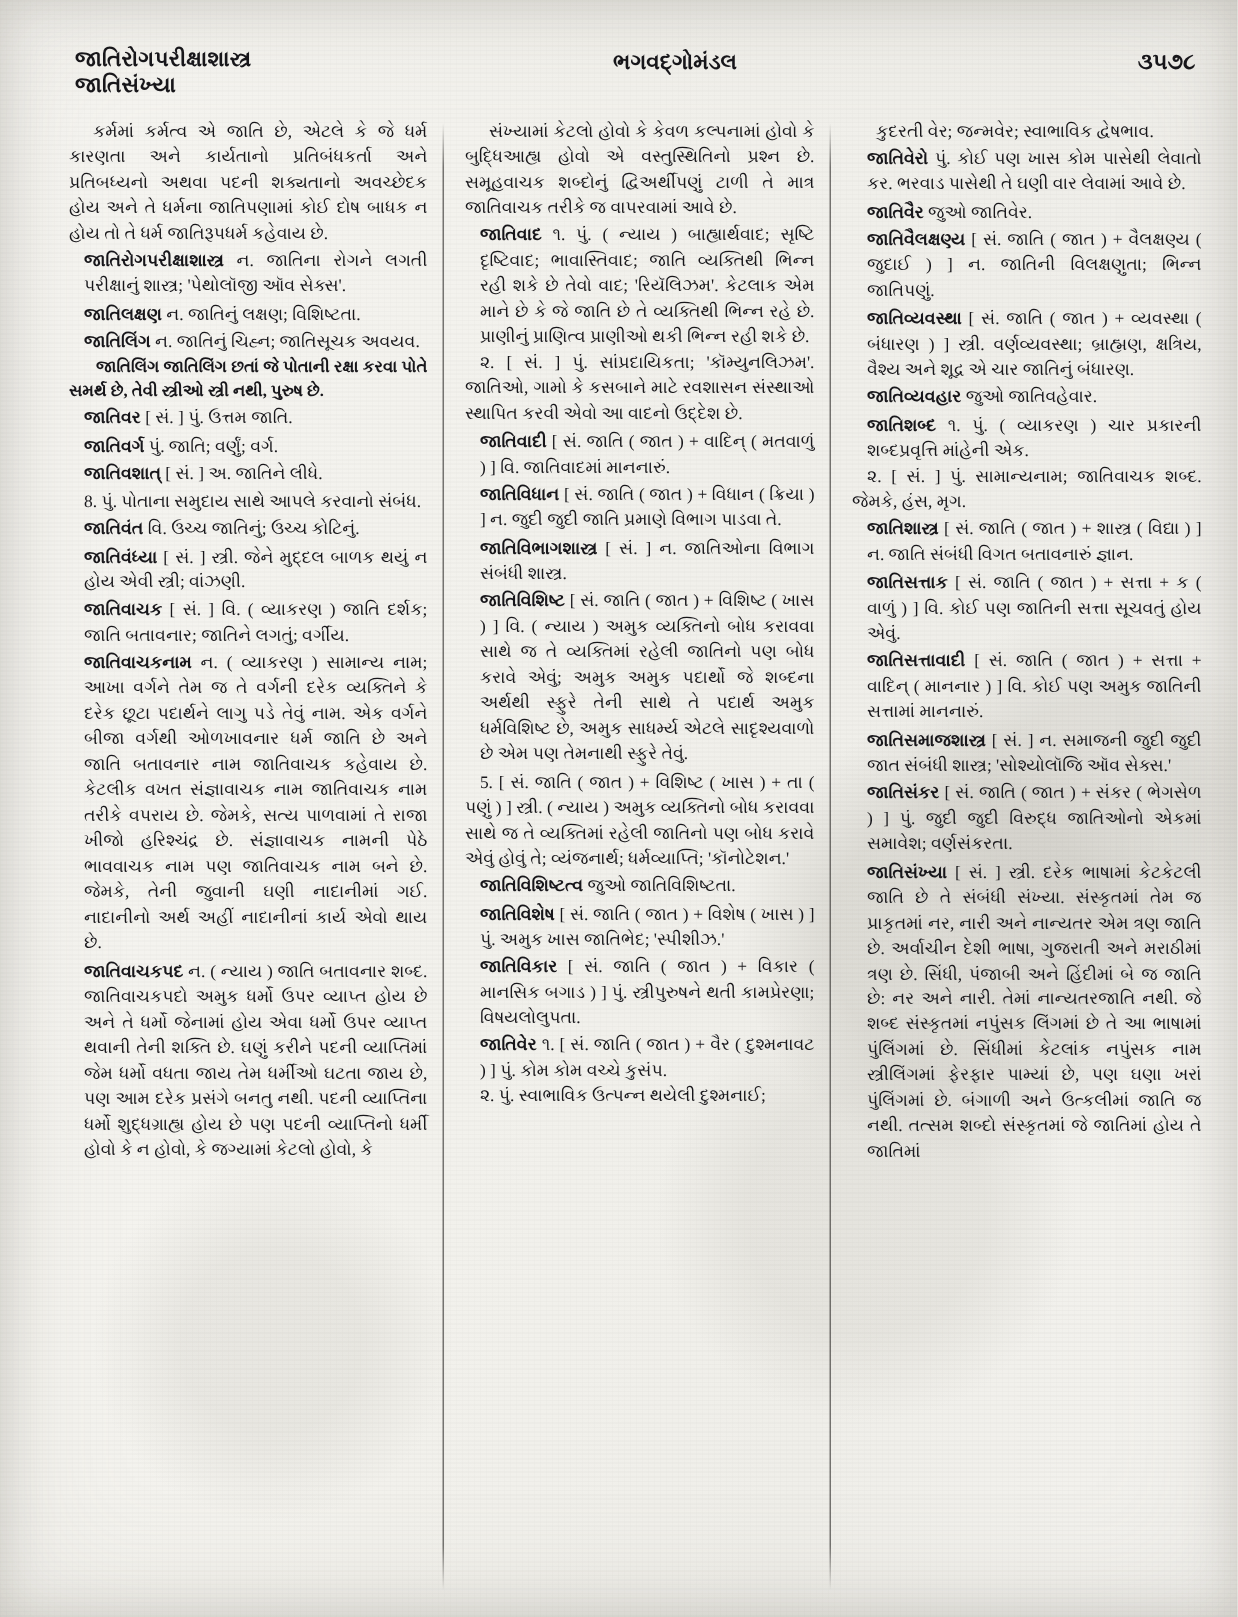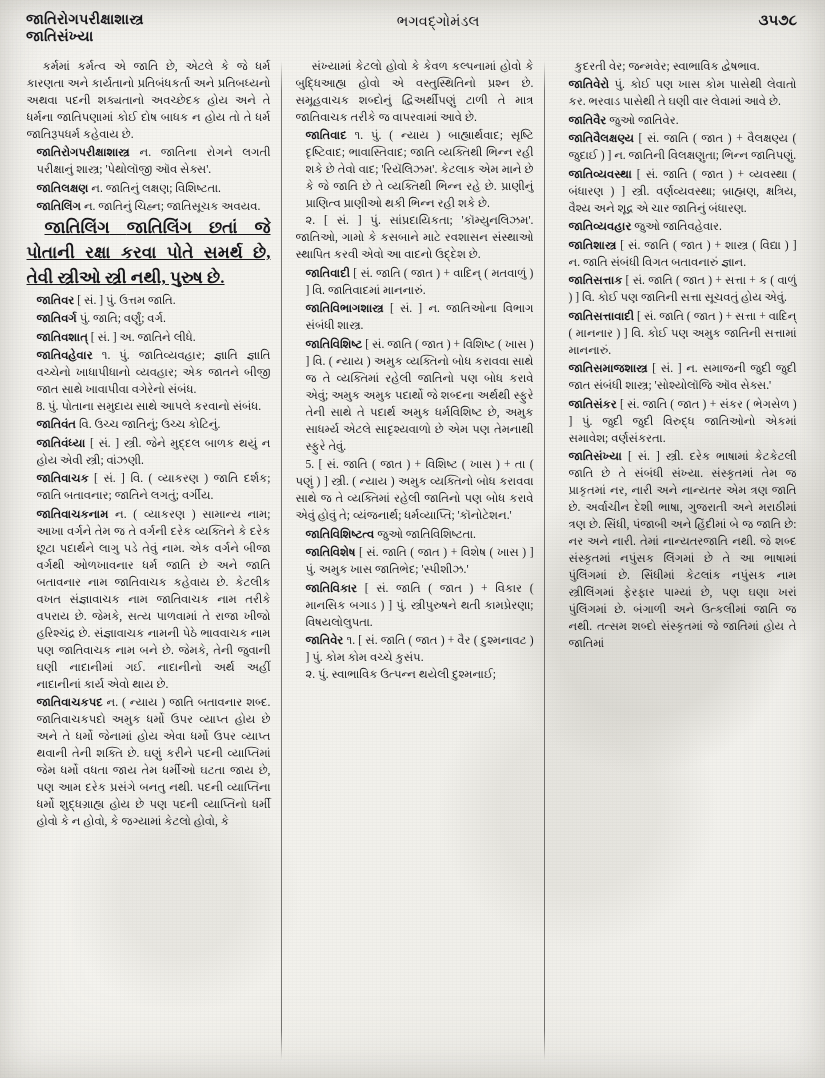--- a/index.html
+++ b/index.html
@@ -29,37 +29,37 @@
     background-image:
       repeating-linear-gradient(0deg, rgba(120,118,110,.20) 0 1px, rgba(0,0,0,0) 1px 3px),
       repeating-linear-gradient(90deg, rgba(120,118,110,.13) 0 1px, rgba(0,0,0,0) 1px 4px);
   }
   #edge{
     position:absolute;inset:0;z-index:2;pointer-events:none;
     box-shadow:inset 0 0 34px rgba(120,116,105,.28), inset 0 0 90px rgba(140,136,126,.14);
   }
   #page{
     position:absolute;inset:0;z-index:3;
-    padding:11px 16px 8px 16px;
+    padding:32px 16px 8px 16px;
     box-sizing:border-box;
-    display:flex;flex-direction:column;
+    display:flex;flex-direction:column;margin-left:24px;
   }
 
   
   .header{
     display:flex;align-items:flex-start;justify-content:space-between;
     height:46px;flex:0 0 auto;
   }
   .hdr-left{
     display:flex;flex-direction:column;line-height:1.18;
     font-weight:bold;font-size:14.5px;letter-spacing:.1px;
     padding-left:10px;
   }
   .hdr-center{
-    font-weight:normal;font-size:14.5px;
+    font-weight:bold;font-size:14.5px;
     padding-top:2px;margin-left:-26px;
   }
   .hdr-right{
     font-weight:bold;font-size:15px;padding-top:1px;padding-right:12px;
   }
 
   
   .columns{
     flex:1 1 auto;display:flex;align-items:stretch;
     margin-top:2px;
@@ -87,21 +87,21 @@
   .hw{font-weight:bold;}
   .para{
     display:block;
     text-indent:14px;
     margin:0;
   }
   .para.hang{text-indent:0;padding-left:10px;}
   .para.first{text-indent:16px;}
   .sense{display:block;text-indent:10px;}
   .attrib{display:block;text-align:right;font-weight:bold;font-size:11px;padding-right:4px;margin-top:-1px;}
-  .sub{display:block;text-indent:18px;font-weight:bold;font-size:17px;text-decoration:underline;}
+  .sub{display:block;text-indent:18px;font-weight:bold;font-size:11px;}
 </style>
 </head>
 <body>
 
 <div id="paper"></div>
 <div id="grain"></div>
 <div id="edge"></div>
 
 <div id="page">
 
@@ -147,22 +147,20 @@
         <span class="para hang"><span class="hw">જાતિવર્ગ</span>
         <span>પું. જાતિ; વર્ણું; વર્ગ.</span></span>
       </div>
 
       <div class="entry">
         <span class="para hang"><span class="hw">જાતિવશાત્</span>
         <span>[ સં. ] અ. જાતિને લીધે.</span></span>
       </div>
 
       <div class="entry">
-        <span class="para hang"><span class="hw">જાતિવહેવાર</span>
-        <span>૧. પું. જાતિવ્યવહાર; જ્ઞાતિ જ્ઞાતિ વચ્ચેનો ખાધાપીધાનો વ્યવહાર; એક જાતને બીજી જાત સાથે ખાવાપીવા વગેરેનો સંબંધ.</span></span>
         <span class="sense">8. પું. પોતાના સમુદાય સાથે આપલે કરવાનો સંબંધ.</span>
       </div>
 
       <div class="entry">
         <span class="para hang"><span class="hw">જાતિવંત</span>
         <span>વિ. ઉચ્ચ જાતિનું; ઉચ્ચ કોટિનું.</span></span>
       </div>
 
       <div class="entry">
         <span class="para hang"><span class="hw">જાતિવંધ્યા</span>
@@ -196,20 +194,24 @@
         <span class="para hang"><span class="hw">જાતિવાદ</span>
         <span>૧. પું. ( ન્યાય ) બાહ્યાર્થવાદ; સૃષ્ટિ દૃષ્ટિવાદ; ભાવાસ્તિવાદ; જાતિ વ્યક્તિથી ભિન્ન રહી શકે છે તેવો વાદ; 'રિયૅલિઝમ'. કેટલાક એમ માને છે કે જે જાતિ છે તે વ્યક્તિથી ભિન્ન રહે છે. પ્રાણીનું પ્રાણિત્વ પ્રાણીઓ થકી ભિન્ન રહી શકે છે.</span></span>
         <span class="sense">૨. [ સં. ] પું. સાંપ્રદાયિકતા; 'કૉમ્યુનલિઝમ'. જાતિઓ, ગામો કે કસબાને માટે રવશાસન સંસ્થાઓ સ્થાપિત કરવી એવો આ વાદનો ઉદ્દેશ છે.</span>
       </div>
 
       <div class="entry">
         <span class="para hang"><span class="hw">જાતિવાદી</span>
         <span>[ સં. જાતિ ( જાત ) + વાદિન્ ( મતવાળું ) ] વિ. જાતિવાદમાં માનનારું.</span></span>
       </div>
 
+      <div class="entry">
+        <span class="para hang"><span class="hw">જાતિવિધાન</span>
+        <span>[ સં. જાતિ ( જાત ) + વિધાન ( ક્રિયા ) ] ન. જુદી જુદી જાતિ પ્રમાણે વિભાગ પાડવા તે.</span></span>
+      </div>
 
       <div class="entry">
         <span class="para hang"><span class="hw">જાતિવિભાગશાસ્ત્ર</span>
         <span>[ સં. ] ન. જાતિઓના વિભાગ સંબંધી શાસ્ત્ર.</span></span>
       </div>
 
       <div class="entry">
         <span class="para hang"><span class="hw">જાતિવિશિષ્ટ</span>
         <span>[ સં. જાતિ ( જાત ) + વિશિષ્ટ ( ખાસ ) ] વિ. ( ન્યાય ) અમુક વ્યક્તિનો બોધ કરાવવા સાથે જ તે વ્યક્તિમાં રહેલી જાતિનો પણ બોધ કરાવે એવું; અમુક અમુક પદાર્થો જે શબ્દના અર્થથી સ્ફુરે તેની સાથે તે પદાર્થ અમુક ધર્મવિશિષ્ટ છે, અમુક સાધર્મ્ય એટલે સાદૃશ્યવાળો છે એમ પણ તેમનાથી સ્ફુરે તેવું.</span></span>
       </div>
@@ -265,20 +267,25 @@
       <div class="entry">
         <span class="para hang"><span class="hw">જાતિવ્યવસ્થા</span>
         <span>[ સં. જાતિ ( જાત ) + વ્યવસ્થા ( બંધારણ ) ] સ્ત્રી. વર્ણવ્યવસ્થા; બ્રાહ્મણ, ક્ષત્રિય, વૈશ્ય અને શૂદ્ર એ ચાર જાતિનું બંધારણ.</span></span>
       </div>
 
       <div class="entry">
         <span class="para hang"><span class="hw">જાતિવ્યવહાર</span>
         <span>જુઓ જાતિવહેવાર.</span></span>
       </div>
 
+      <div class="entry">
+        <span class="para hang"><span class="hw">જાતિશબ્દ</span>
+        <span>૧. પું. ( વ્યાકરણ ) ચાર પ્રકારની શબ્દપ્રવૃત્તિ માંહેની એક.</span></span>
+        <span class="sense">૨. [ સં. ] પું. સામાન્યનામ; જાતિવાચક શબ્દ. જેમકે, હંસ, મૃગ.</span>
+      </div>
 
 
       <div class="entry">
         <span class="para hang"><span class="hw">જાતિશાસ્ત્ર</span>
         <span>[ સં. જાતિ ( જાત ) + શાસ્ત્ર ( વિદ્યા ) ] ન. જાતિ સંબંધી વિગત બતાવનારું જ્ઞાન.</span></span>
       </div>
 
       <div class="entry">
         <span class="para hang"><span class="hw">જાતિસત્તાક</span>
         <span>[ સં. જાતિ ( જાત ) + સત્તા + ક ( વાળું ) ] વિ. કોઈ પણ જાતિની સત્તા સૂચવતું હોય એવું.</span></span>

